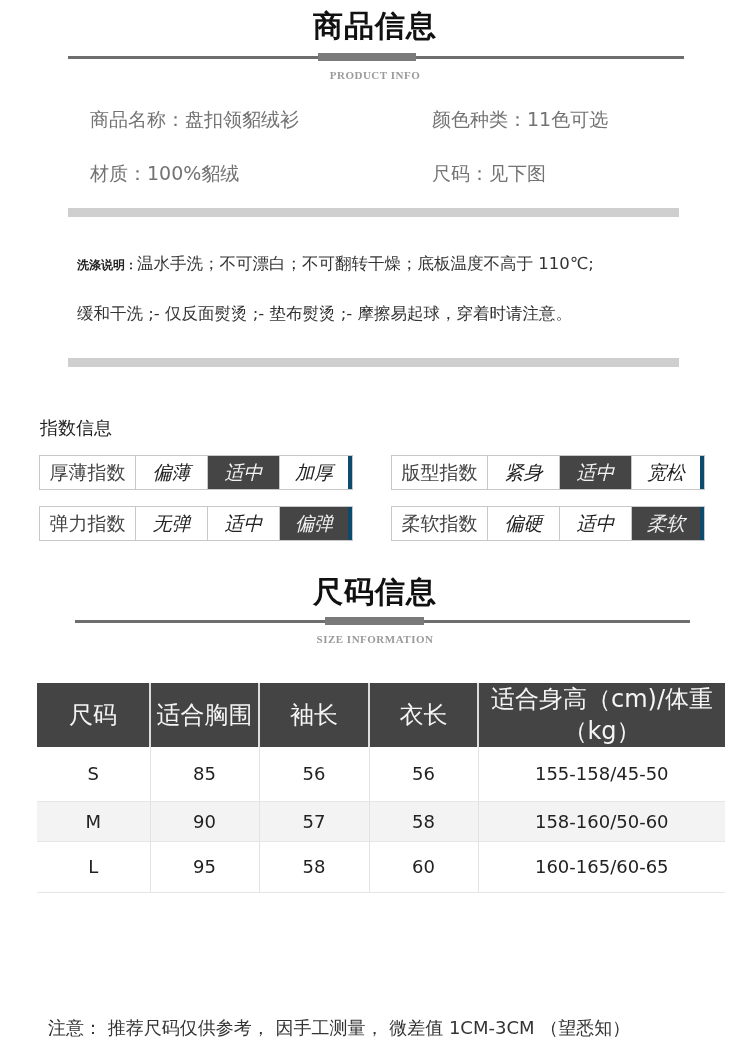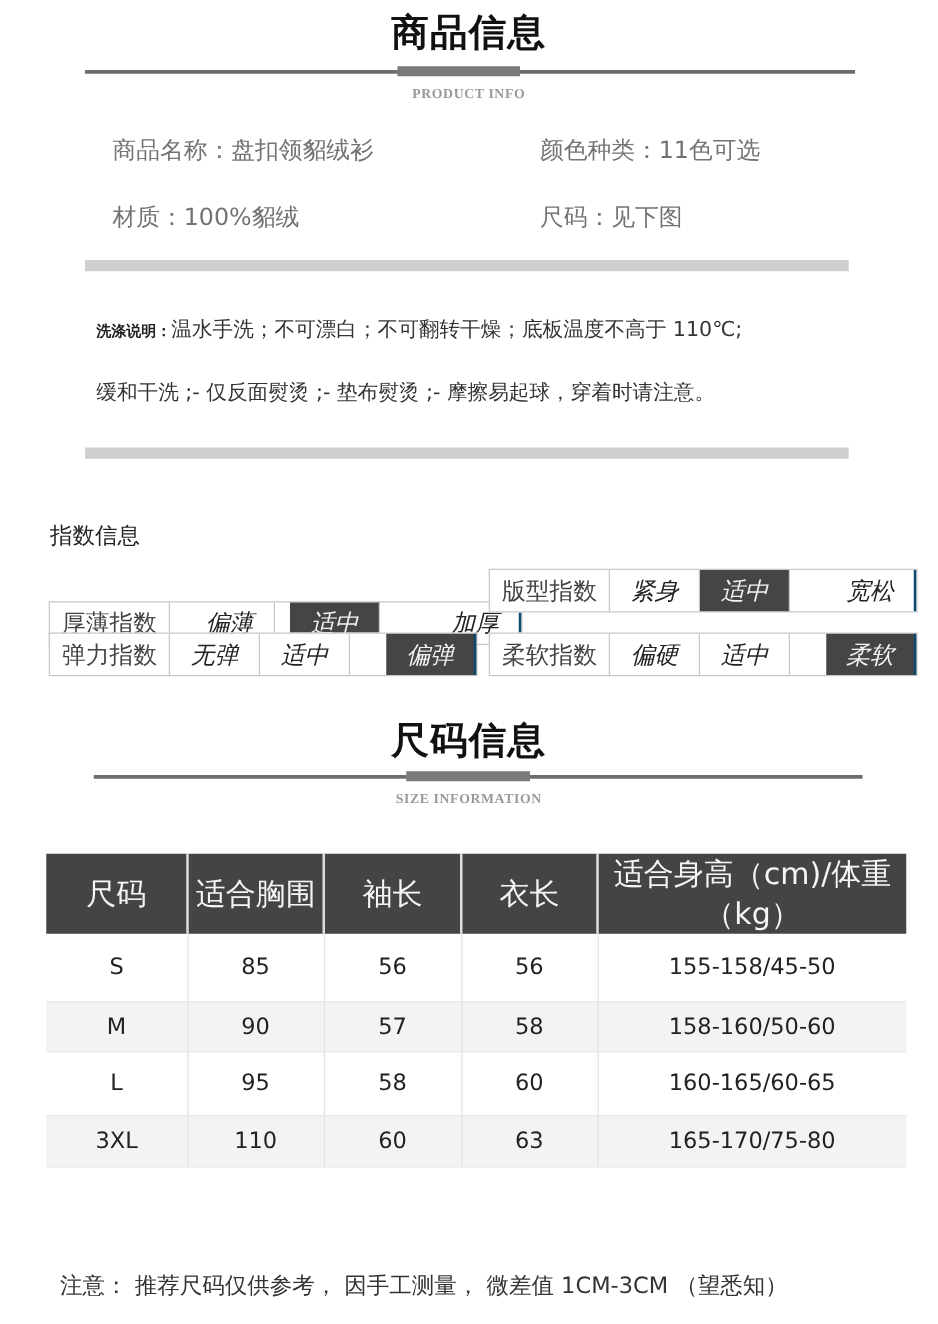--- a/index.html
+++ b/index.html
@@ -23,21 +23,21 @@
 
   .wash { position: absolute; left: 77px; font-size: 16.5px; color: #333; white-space: nowrap; }
   .wash b { font-weight: bold; color: #222; font-size: 12px; }
 
   .index-heading { position: absolute; left: 40px; top: 416px; font-size: 18px; color: #222; }
   .index-table { position: absolute; display: flex; height: 35px; border: 1px solid #c8c8c8; background: #fff; }
   .index-cell {
     height: 100%; display: flex; align-items: center; justify-content: center;
     font-size: 19px; color: #222; border-right: 1px solid #c8c8c8;
   }
-  .index-cell:last-child { border-right: 2px solid #0c4a6e; margin-left: 29px; }
+  .index-cell:last-child { border-right: 4px solid #0c4a6e; }
   .index-cell.label { color: #444; width: 96px; }
   .index-cell.opt { width: 72px; font-style: italic; }
   .index-cell.active { background: #454545; color: #f2f2f2; }
 
   .size-table { position: absolute; left: 37px; top: 683px; width: 688px; border-collapse: collapse; }
   .size-table th {
     background: #444; color: #f5f5f5; font-weight: normal; font-size: 24px;
     height: 34px; border-right: 2px solid #ddd;
   }
   .size-table th:last-child { border-right: none; }
@@ -76,21 +76,21 @@
 
 <div class="wash" style="top:253px;">
   <b>洗涤说明：</b><span>温水手洗；不可漂白；不可翻转干燥；底板温度不高于 110℃;</span>
 </div>
 <div class="wash" style="top:303px;">缓和干洗 ;- 仅反面熨烫 ;- 垫布熨烫 ;- 摩擦易起球，穿着时请注意。</div>
 
 <div class="gray-bar" style="top:358px;"></div>
 
 <div class="index-heading">指数信息</div>
 
-<div class="index-table" style="left:39px; top:481px;gap:12px;">
+<div class="index-table" style="left:39px; top:455px;">
   <div class="index-cell label">厚薄指数</div>
   <div class="index-cell opt">偏薄</div>
   <div class="index-cell opt active">适中</div>
   <div class="index-cell opt">加厚</div>
 </div>
 <div class="index-table" style="left:391px; top:455px;">
   <div class="index-cell label">版型指数</div>
   <div class="index-cell opt">紧身</div>
   <div class="index-cell opt active">适中</div>
   <div class="index-cell opt">宽松</div>
@@ -138,23 +138,16 @@
       <td>58</td>
       <td>158-160/50-60</td>
     </tr>
     <tr style="height:51px;">
       <td>L</td>
       <td>95</td>
       <td>58</td>
       <td>60</td>
       <td>160-165/60-65</td>
     </tr>
-    <tr class="alt" style="height:41px;">
-      <td>3XL</td>
-      <td>110</td>
-      <td>60</td>
-      <td>63</td>
-      <td>165-170/75-80</td>
-    </tr>
   </tbody>
 </table>
 
 <div class="note">注意： 推荐尺码仅供参考， 因手工测量， 微差值 1CM-3CM （望悉知）</div>
 
 </body></html>

